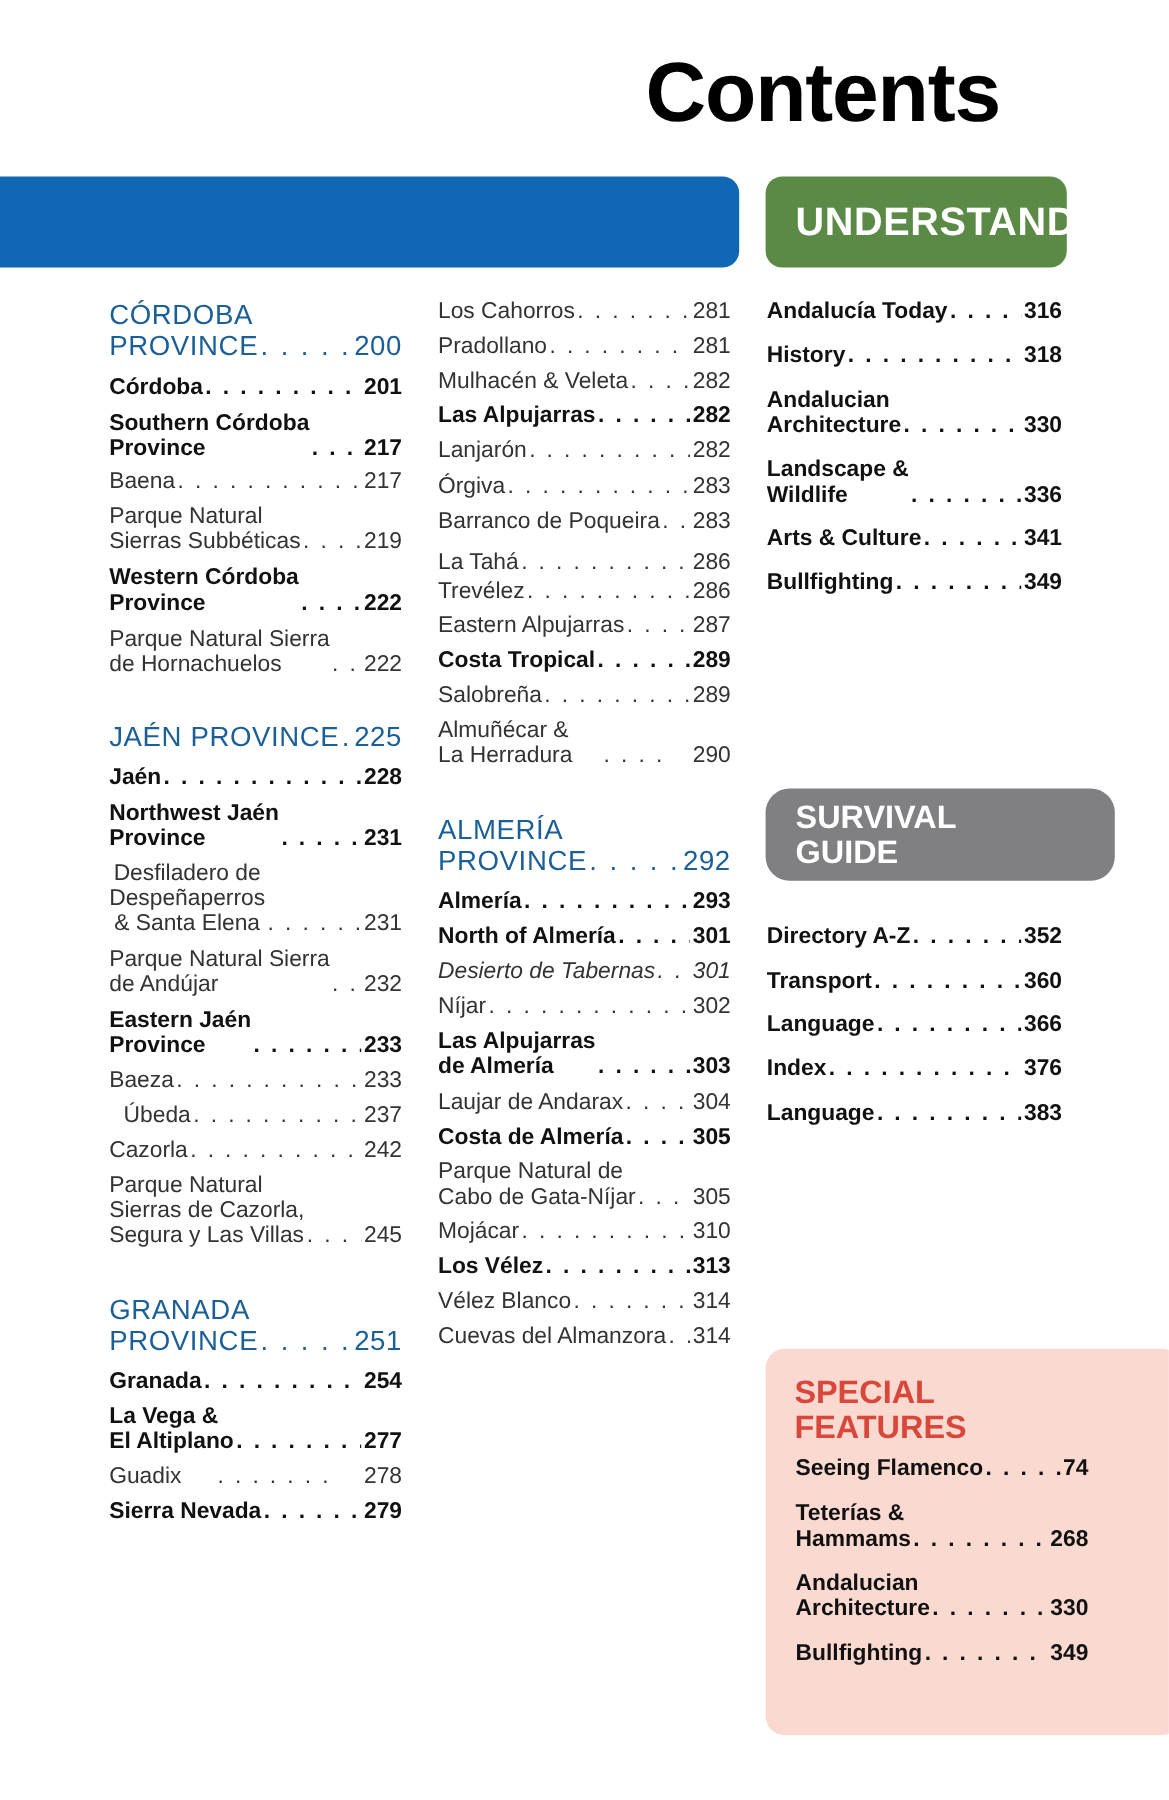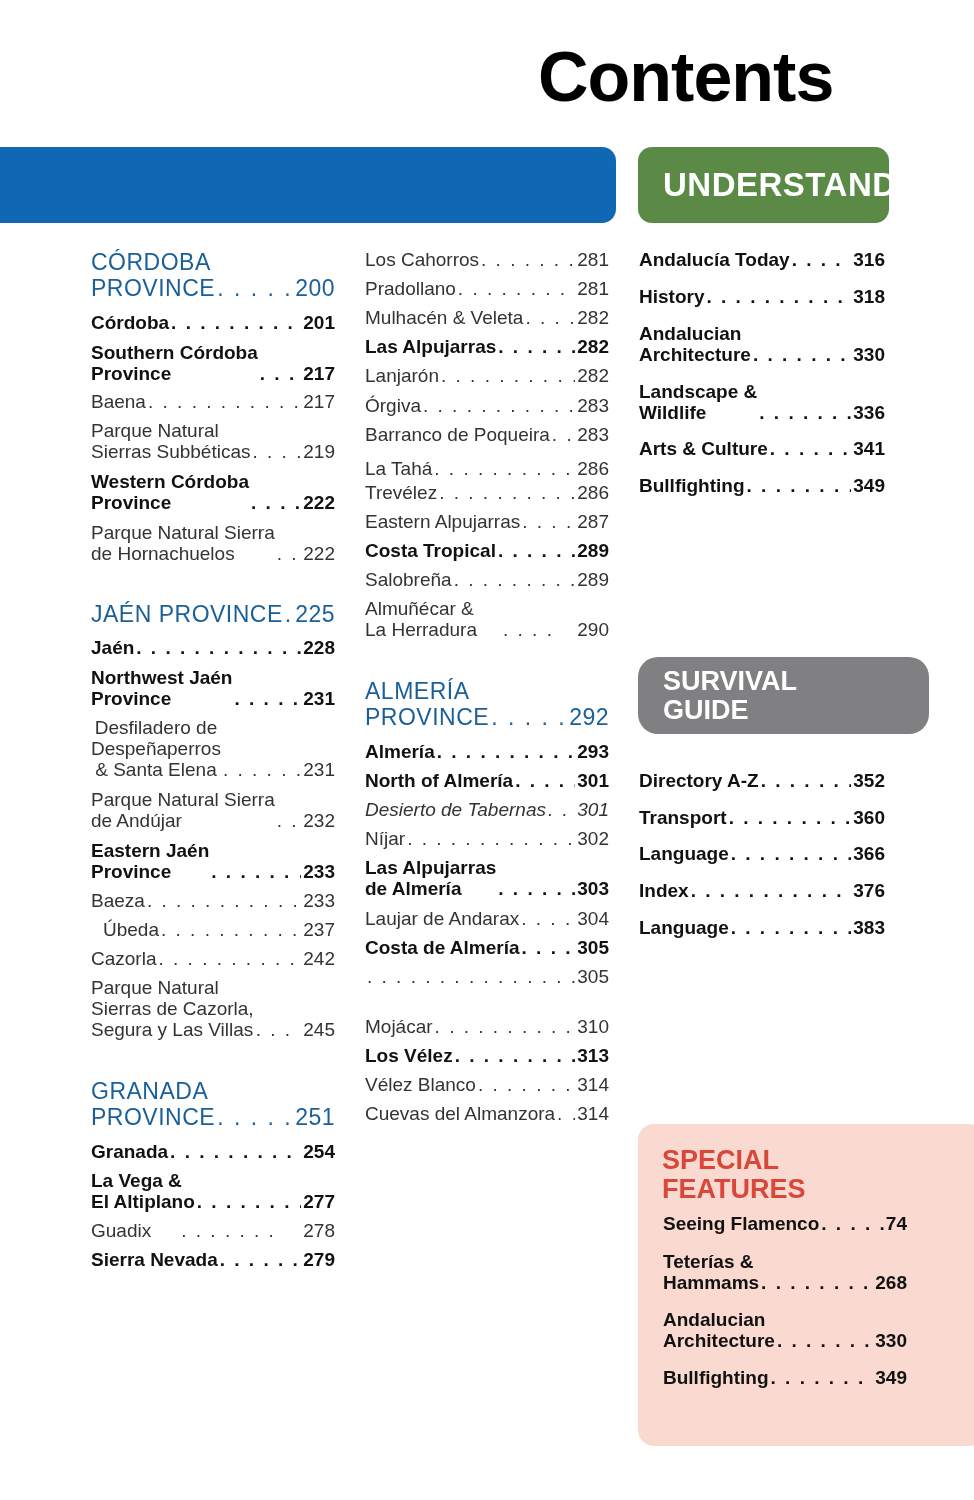--- a/index.html
+++ b/index.html
@@ -274,20 +274,22 @@
       <span class="name">Laujar de Andarax</span>
       <span class="leader"></span>
       <span class="page">304</span>
     </div>
     <div class="entry bold" style="position: absolute; left: 0px; right: 0px; top: 937px;">
       <span class="name">Costa de Almería</span>
       <span class="leader"></span>
       <span class="page">305</span>
     </div>
     <div class="entry light" style="position: absolute; left: 0px; right: 0px; top: 966px;">
+      <span class="name">Parque Natural de
+Cabo de Gata-Níjar</span>
       <span class="leader"></span>
       <span class="page">305</span>
     </div>
     <div class="entry light" style="position: absolute; left: 0px; right: 0px; top: 1016px;">
       <span class="name">Mojácar</span>
       <span class="leader"></span>
       <span class="page">310</span>
     </div>
     <div class="entry bold" style="position: absolute; left: 0px; right: 0px; top: 1045px;">
       <span class="name">Los Vélez</span>

